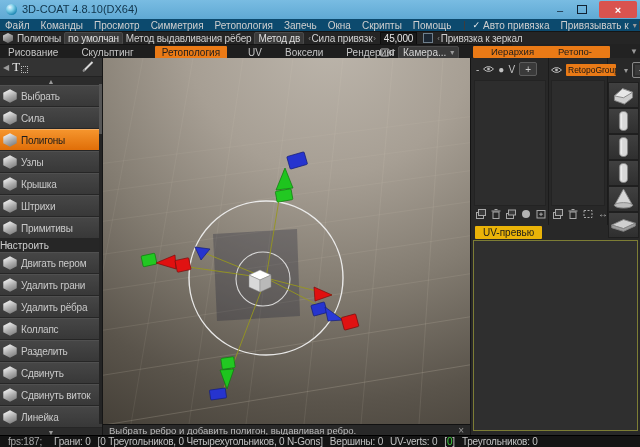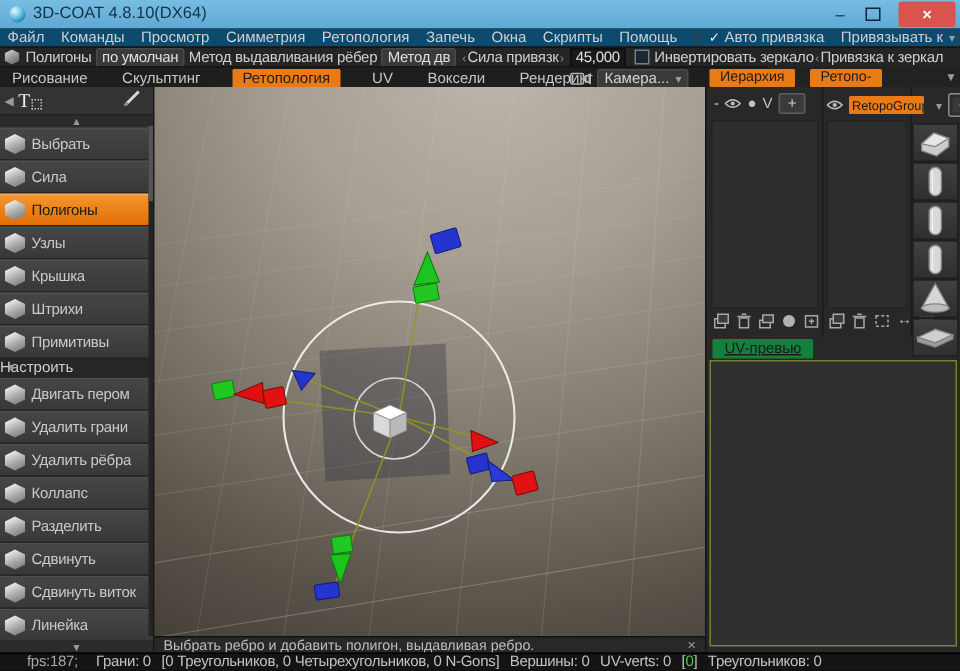--- a/index.html
+++ b/index.html
@@ -46,21 +46,21 @@
   
   .tabrow{left:0;top:44px;width:512px;height:14px;background:#1e1e1e;border-top:1px solid #141414;
           font-size:10px;color:#c6c6c6;}
   .tabflex{position:absolute;left:6px;top:0;height:14px;display:flex;align-items:center;gap:19px;}
   .tab{padding:0 2px;line-height:13px;}
   .tab.active{background:#ea7a16;color:#1d1d1d;border-radius:1px;padding:0 7px;}
   .camgroup{position:absolute;left:380px;top:1px;height:12px;display:flex;align-items:center;}
   .camdd{background:#3a3a3a;border:1px solid #4a4a4a;border-radius:2px;height:11px;display:flex;
          align-items:center;padding:0 4px;margin-left:4px;color:#d5d5d5;}
   .rtab{position:absolute;top:1px;height:12px;line-height:12px;background:#ea7a16;color:#1d1d1d;
-        padding:0 7px;border-radius:1px;font-size:9.5px;}
+        padding:0 18px;border-radius:1px;font-size:9.5px;}
   .panelmenu{position:absolute;left:630px;top:2px;font-size:8px;color:#9a9a9a;}
 
   
   .sidebar{left:0;top:58px;width:103px;height:377px;background:#2b2b2b;border-right:1px solid #161616;
            box-sizing:border-box;}
   .sidetop{height:18px;background:#333;display:flex;align-items:center;border-bottom:1px solid #222;}
   .backarrow{font-size:8px;color:#9a9a9a;margin:0 3px;}
   .ticon{font-family:"Liberation Serif",serif;font-size:13px;color:#ececec;}
   .tbox{width:5px;height:5px;border:1px dotted #bdbdbd;margin:4px 0 0 1px;}
   .scrollarrow{height:8px;display:flex;align-items:center;justify-content:center;font-size:7px;color:#9a9a9a;}
@@ -94,32 +94,32 @@
            justify-content:center;color:#cfcfcf;font-size:10px;border-radius:2px;}
   .groupchip{background:#ea7a16;color:#161616;height:12px;line-height:12px;font-size:8.5px;
              padding:0 2px;max-width:46px;overflow:hidden;white-space:nowrap;border-radius:1px;}
   .framedplus{width:18px;height:14px;border:1px solid #8a8a8a;background:#3a3a3a;border-radius:2px;
               display:flex;align-items:center;justify-content:center;color:#cfcfcf;font-size:10px;
               box-shadow:inset 0 0 0 2px #2c2c2c;}
   .panelempty{position:absolute;background:#2d2d2d;border:1px solid #232323;box-sizing:border-box;}
   .iconrow{position:absolute;display:flex;align-items:center;gap:3px;}
   .pico{width:12px;height:12px;display:flex;align-items:center;justify-content:center;}
   .swapglyph{font-size:10px;color:#b5b5b5;line-height:12px;}
-  .uvtab{position:absolute;left:4px;top:168px;height:13px;line-height:13px;background:#15803d;color:#1a1a1a;
-         padding:0 8px;border-radius:1px;text-decoration:underline;}
+  .uvtab{position:absolute;left:4px;top:168px;height:13px;line-height:13px;background:#eab308;color:#1a1a1a;
+         padding:0 8px;border-radius:1px;}
   .uvpanel{position:absolute;left:2px;top:182px;width:165px;height:191px;background:#2f2f2f;
            border:1px solid #7d7d35;box-sizing:border-box;}
   .strip{position:absolute;left:137px;top:24px;width:31px;}
   .stripcell{width:31px;height:26px;background:linear-gradient(#404040,#2f2f2f);border:1px solid #1f1f1f;
              box-sizing:border-box;display:flex;align-items:center;justify-content:center;}
 
   
   .statusbar{left:0;top:435px;width:640px;height:12px;background:#141414;border-top:1px solid #000;
              display:flex;align-items:center;font-size:10px;letter-spacing:-0.2px;color:#c2c2c2;
-             white-space:nowrap;overflow:hidden;box-sizing:border-box;padding-left:18px;}
+             white-space:nowrap;overflow:hidden;box-sizing:border-box;padding-left:8px;}
   .statusbar .seg{margin-right:7px;}
   .fps{color:#a8a8a8;width:46px;flex:none;}
   .green{color:#3fd23f;}
 </style>
 </head>
 <body>
 
 <div id="app">
 
   <div class="abs titlebar">
@@ -163,21 +163,20 @@
     <span>Метод выдавливания рёбер</span>
     <span class="dd">
       <span>Метод дв</span>
       <span class="ddarrow">▾</span>
     </span>
     <span class="trunc">‹</span>
     <span>Сила привязк</span>
     <span class="trunc">›</span>
     <span class="inputbox">45,000</span>
     <span class="checkbox"></span>
-    <span>Инвертировать зеркало</span>
     <span class="trunc">‹</span>
     <span>Привязка к зеркал</span>
 
   </div>
 
   <div class="abs tabrow">
     <div class="tabflex">
       <span class="tab">Рисование</span>
       <span class="tab">Скульптинг</span>
       <span class="tab active">Ретопология</span>

